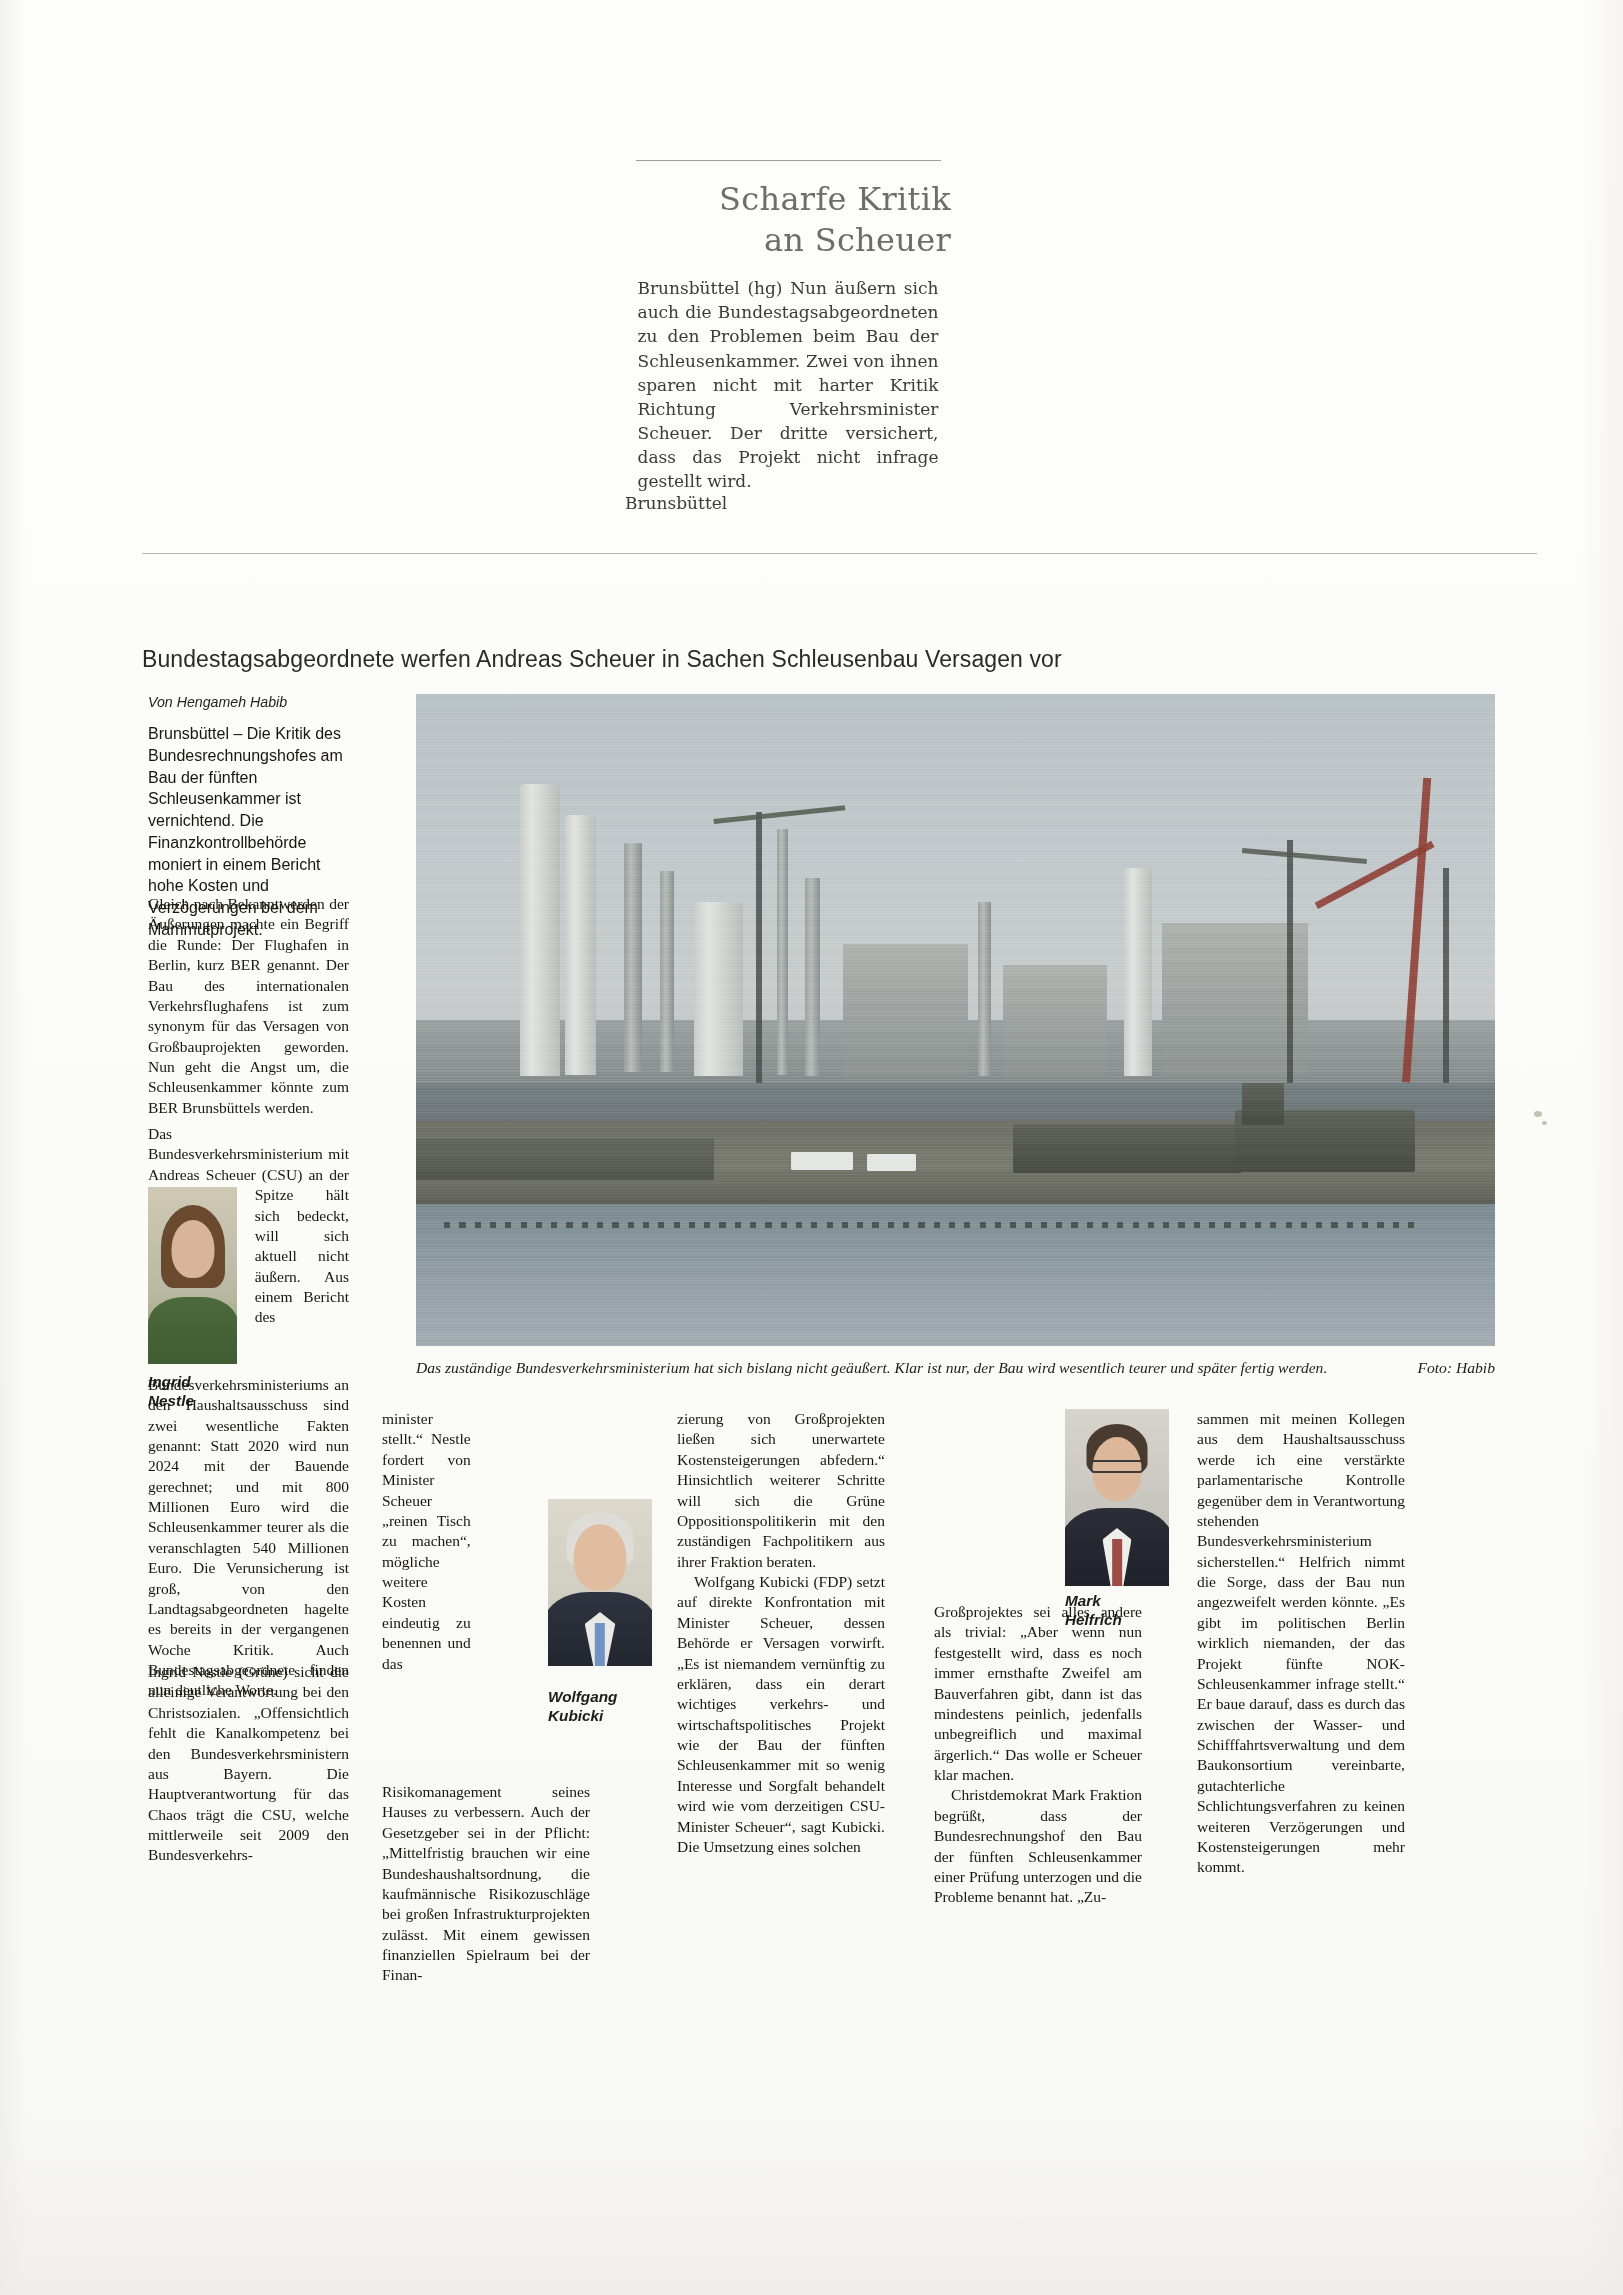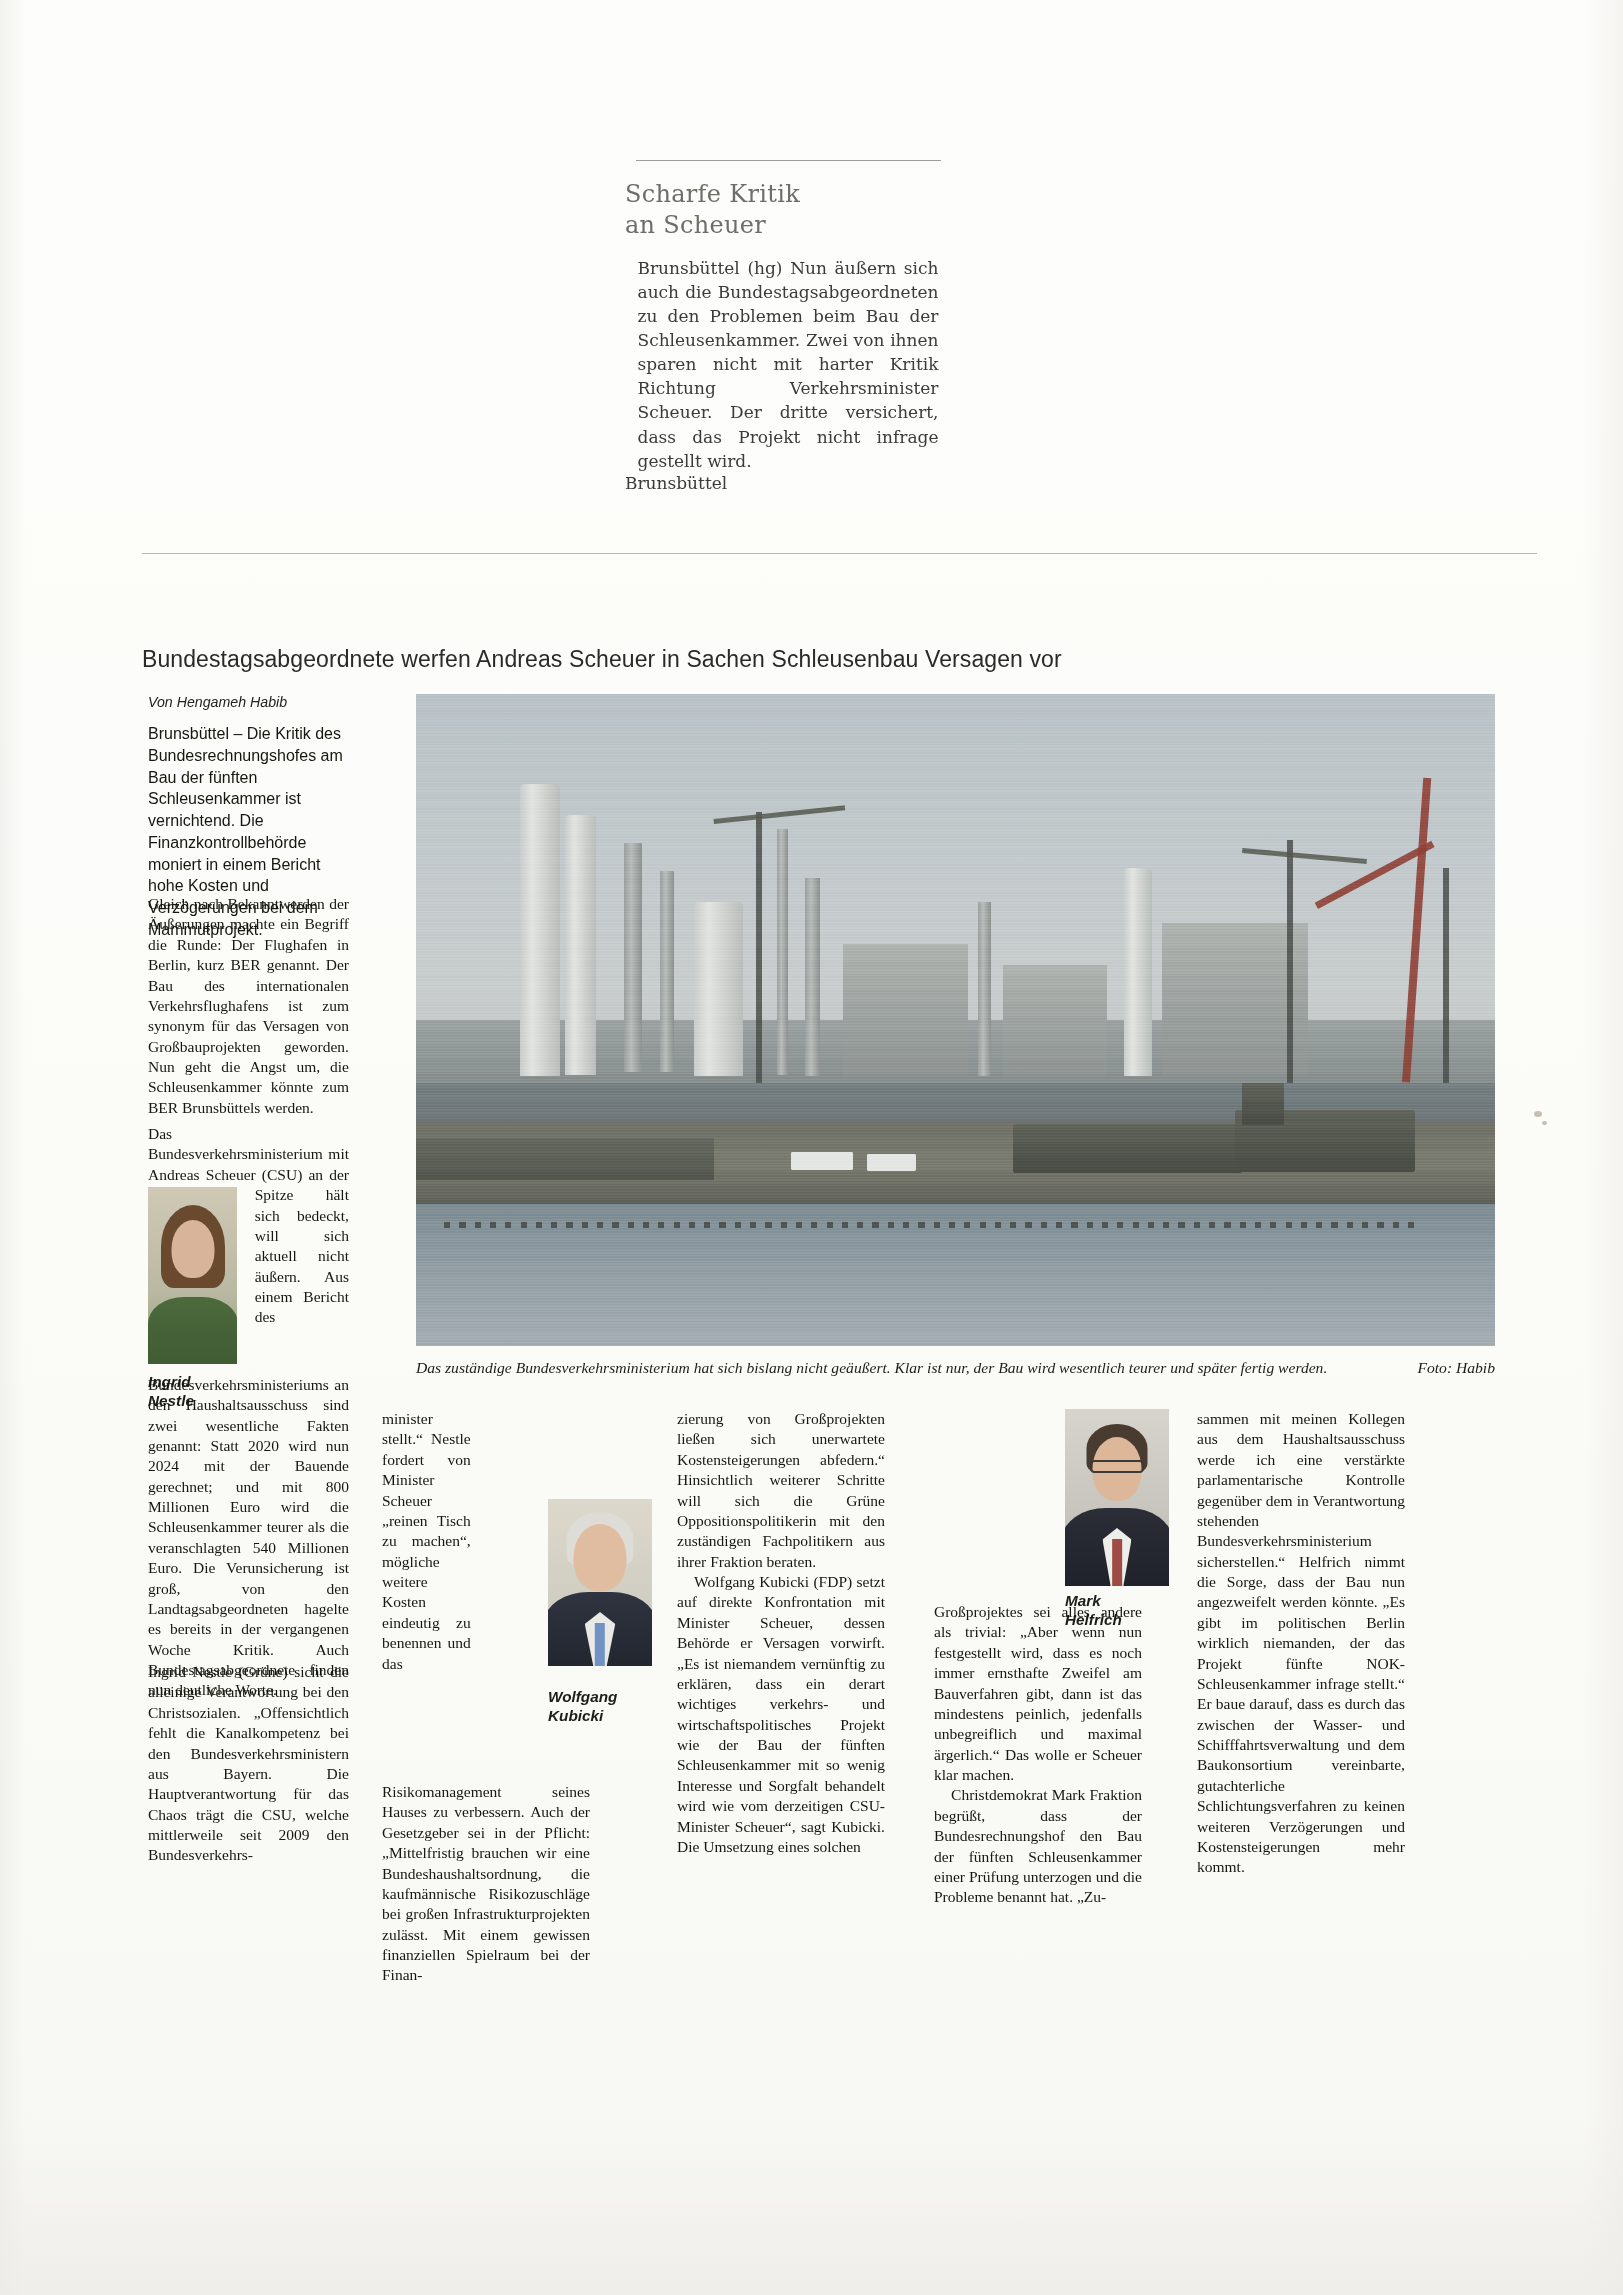--- a/index.html
+++ b/index.html
@@ -47,23 +47,23 @@
     top: 160px;
     width: 326px;
   }
   .teaser-rule-top {
     width: 305px;
     margin: 0 auto 18px auto;
     border-top: 1.4px solid #7d7d78;
     opacity: .75;
   }
   .teaser-head {
-    text-align: left;
+    text-align: right;
     font-family: "DejaVu Serif", serif;
-    font-size: 24px;
+    font-size: 32px;
     line-height: 1.28;
     color: #6e6e68;
     letter-spacing: 0.3px;
     margin-bottom: 15.3px;
     font-weight: 400;
   }
   .teaser-body {
     font-family: "DejaVu Serif", serif;
     font-size: 17px;
     line-height: 1.42;

